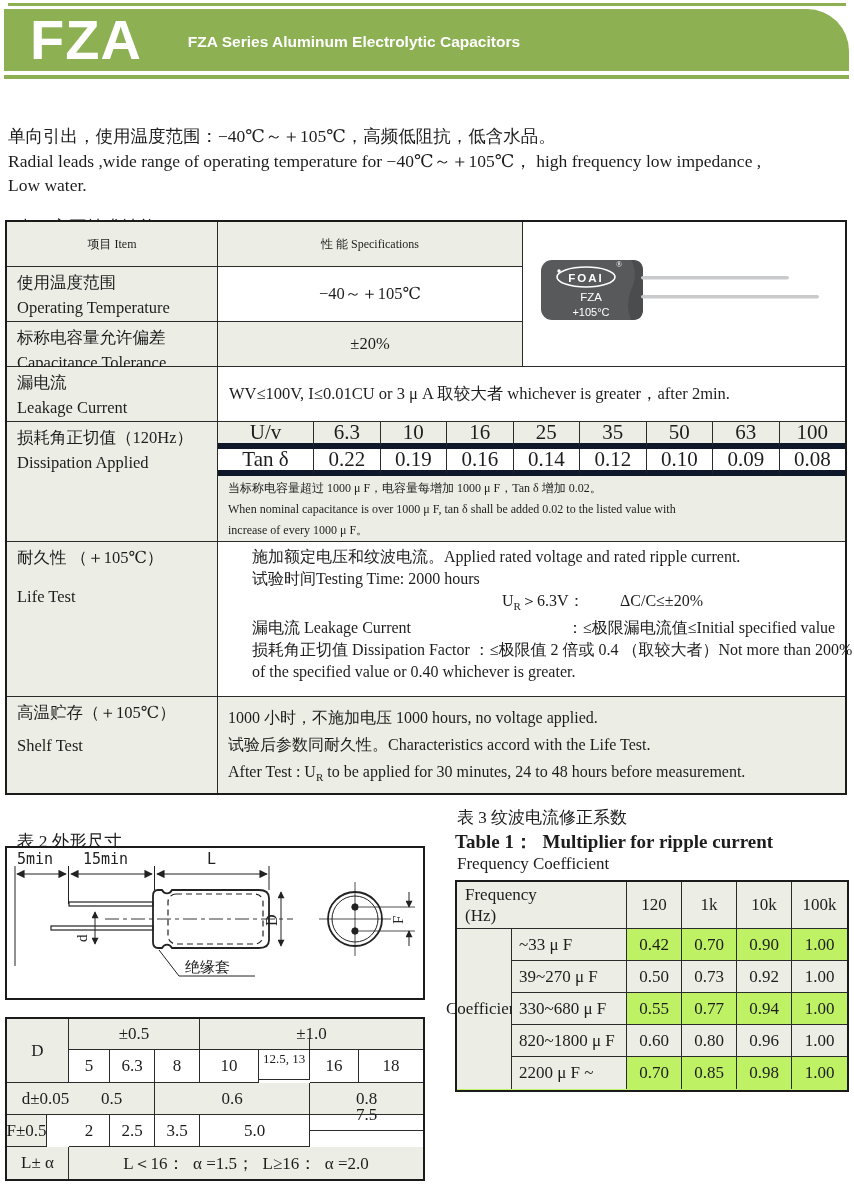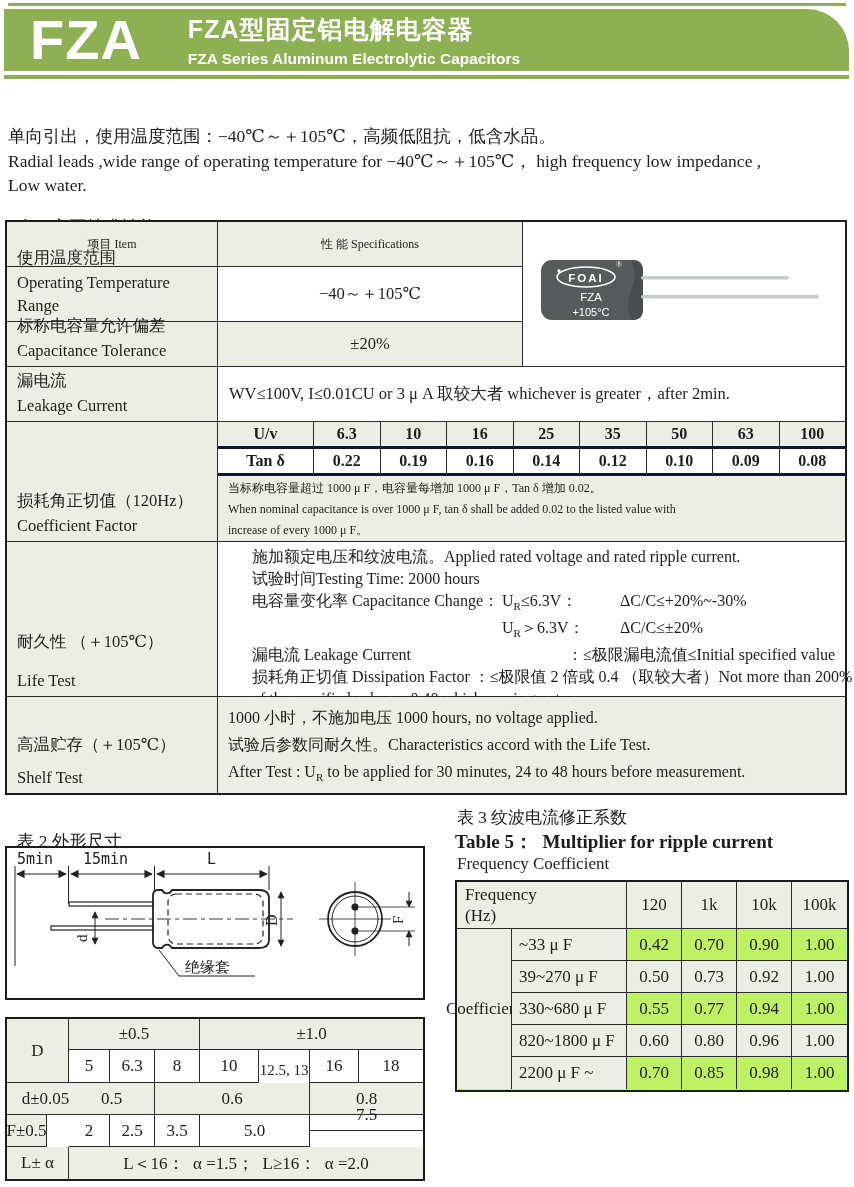--- a/index.html
+++ b/index.html
@@ -22,31 +22,31 @@
   .intro{left:8px;top:124px;width:840px;font-size:17.5px;line-height:24.5px;}
   .caption{font-size:17.5px;white-space:pre-wrap;}
   .caption b{font-size:19px;}
 
   
   .cell{position:absolute;box-sizing:border-box;font-size:16.5px;}
   .br{border-right:1px solid #2b2b2b;}
   .bb{border-bottom:1px solid #2b2b2b;}
   .tint{background:#eceee5;}
   .ctr{display:flex;align-items:center;justify-content:center;text-align:center;}
-  .lbl{display:flex;flex-direction:column;justify-content:flex-end;gap:2px;
+  .lbl{display:flex;flex-direction:column;justify-content:flex-start;gap:2px;
        padding:4px 8px 4px 10px;line-height:23px;}
   .fs19{font-size:12px;}
   .ib{display:inline-block;}
 
   .t1{left:5px;top:220px;width:842px;height:575px;border:2px solid #1b1b1b;background:#fff;}
   .flexrow{position:absolute;display:flex;}
   .uvh{width:96px;}
   .uvc{flex:1;}
   .uvcell{display:flex;align-items:center;justify-content:center;
-          border-bottom:3px solid #0f172a;font-size:16px;box-sizing:border-box;font-weight:bold;}
+          border-bottom:6px solid #0f172a;font-size:21px;box-sizing:border-box;}
   .uvcell.mid{border-right:1px solid #2b2b2b;}
   .note{padding:2px 10px;line-height:21px;font-size:12px;}
   .lifeval{padding:4px 0 0 10px;line-height:22px;font-size:16px;}
   .ln{white-space:nowrap;margin-left:24px;}
   .w250{width:250px;}
   .w118{width:118px;}
   .w315{width:315px;}
   .shelfval{padding:7px 0 0 10px;line-height:27px;font-size:16px;}
   sub{font-size:11px;}
 
@@ -64,21 +64,20 @@
 
   .mono{font-family:"DejaVu Sans Mono","Liberation Mono",monospace;}
 </style>
 </head>
 <body>
 
 <div class="abs rule-top"></div>
 <div class="abs banner">
   <div class="logo">FZA</div>
   <div class="titles">
-    <div class="title-zh">FZA型固定铝电解电容器</div>
     <div class="title-en">FZA Series Aluminum Electrolytic Capacitors</div>
   </div>
 </div>
 <div class="abs rule-bottom"></div>
 
 <div class="abs intro">
   <div>单向引出，使用温度范围：−40℃～＋105℃，高频低阻抗，低含水品。</div>
   <div>Radial leads ,wide range of operating temperature for  −40℃～＋105℃， high frequency low impedance ,</div>
   <div>Low water.</div>
 </div>
@@ -120,21 +119,21 @@
   <div class="cell tint br bb ctr" style="left:211px;top:100px;width:305px;height:45px">±20%</div>
 
   <div class="cell tint br bb lbl" style="left:0;top:145px;width:211px;height:55px">
     <div>漏电流</div>
     <div>Leakage Current</div>
   </div>
   <div class="cell bb" style="left:211px;top:145px;width:627px;height:55px;display:flex;align-items:center;padding-left:11px;font-size:16.5px">WV≤100V, I≤0.01CU or 3 μ A  取较大者 whichever is greater，after 2min.</div>
 
   <div class="cell tint br bb lbl" style="left:0;top:200px;width:211px;height:120px">
     <div>损耗角正切值（120Hz）</div>
-    <div>Coefficient Factor</div>
+    <div>Dissipation Applied</div>
   </div>
 
   <div class="flexrow" style="left:211px;top:200px;width:627px;height:27px">
     <span class="uvcell mid tint uvh">U/v</span>
     <span class="uvcell mid tint uvc">6.3</span>
     <span class="uvcell mid tint uvc">10</span>
     <span class="uvcell mid tint uvc">16</span>
     <span class="uvcell mid tint uvc">25</span>
     <span class="uvcell mid tint uvc">35</span>
     <span class="uvcell mid tint uvc">50</span>
@@ -158,23 +157,20 @@
     <div>increase of every 1000 μ F。</div>
   </div>
 
   <div class="cell tint br bb lbl" style="left:0;top:320px;width:211px;height:155px;gap:16px">
     <div>耐久性 （＋105℃）</div>
     <div>Life Test</div>
   </div>
   <div class="cell bb lifeval" style="left:211px;top:320px;width:627px;height:155px">
     <div class="ln">施加额定电压和纹波电流。Applied rated voltage and rated ripple current.</div>
     <div class="ln">试验时间Testing Time: 2000 hours</div>
-    <div class="ln">
-      <span class="ib w250">电容量变化率 Capacitance Change：</span><span class="ib w118">U<sub>R</sub>≤6.3V：</span><span>ΔC/C≤+20%~-30%</span>
-    </div>
     <div class="ln" style="padding-left:250px">
       <span class="ib w118">U<sub>R</sub>＞6.3V：</span><span>ΔC/C≤±20%</span>
     </div>
     <div class="ln">
       <span class="ib w315">漏电流 Leakage Current</span><span>：≤极限漏电流值≤Initial specified value</span>
     </div>
     <div class="ln">损耗角正切值 Dissipation Factor ：≤极限值 2 倍或 0.4 （取较大者）Not more than 200%</div>
     <div class="ln">of the specified value or 0.40 whichever is greater.</div>
   </div>
 
@@ -245,21 +241,21 @@
       <text x="200" y="16" class="mono" font-size="15">L</text>
       <text x="80" y="94" font-size="15" transform="rotate(-90 80 94)">d</text>
       <text x="270" y="78" font-size="16" transform="rotate(-90 270 78)">D</text>
       <text x="396" y="76" font-size="15" transform="rotate(-90 396 76)">F</text>
       <text x="178" y="124" font-size="15">绝缘套</text>
     </g>
   </svg>
 </div>
 
 <div class="abs" style="left:457px;top:806px;font-size:17px">表 3 纹波电流修正系数</div>
-<div class="abs caption" style="left:455px;top:829px;"><b>Table 5：  Multiplier for ripple current</b></div>
+<div class="abs caption" style="left:455px;top:829px;"><b>Table 1：  Multiplier for ripple current</b></div>
 <div class="abs" style="left:457px;top:854px;font-size:17px">Frequency Coefficient</div>
 
 <div class="abs t3">
   <div class="cell tint br bb freqcell" style="left:0;top:0;width:170px;height:47px">
     <div>Frequency</div>
     <div>(Hz)</div>
   </div>
   <div class="cell tint br bb ctr" style="left:170px;top:0;width:55px;height:47px">120</div>
   <div class="cell tint br bb ctr" style="left:225px;top:0;width:55px;height:47px">1k</div>
   <div class="cell tint br bb ctr" style="left:280px;top:0;width:55px;height:47px">10k</div>
@@ -300,21 +296,21 @@
 
 <div class="abs t2d">
   <div class="cell tint br bb ctr" style="left:0;top:0;width:62px;height:64px">D</div>
   <div class="cell tint br bb ctr" style="left:62px;top:0;width:131px;height:31px">±0.5</div>
   <div class="cell tint bb ctr" style="left:193px;top:0;width:223px;height:31px">±1.0</div>
 
   <div class="cell br bb ctr" style="left:62px;top:31px;width:41px;height:33px">5</div>
   <div class="cell br bb ctr" style="left:103px;top:31px;width:45px;height:33px">6.3</div>
   <div class="cell br bb ctr" style="left:148px;top:31px;width:45px;height:33px">8</div>
   <div class="cell br bb ctr" style="left:193px;top:31px;width:59px;height:33px">10</div>
-  <div class="cell br bb ctr" style="left:252px;top:31px;width:51px;height:42px;font-size:15px">12.5, 13</div>
+  <div class="cell br bb ctr" style="left:252px;top:19px;width:51px;height:42px;font-size:13px">12.5, 13</div>
   <div class="cell br bb ctr" style="left:303px;top:31px;width:49px;height:33px">16</div>
   <div class="cell bb ctr" style="left:352px;top:31px;width:64px;height:33px">18</div>
 
   <div class="cell tint br bb ctr" style="left:0;top:64px;width:78px;height:32px">d±0.05</div>
   <div class="cell tint br bb ctr" style="left:62px;top:64px;width:86px;height:32px">0.5</div>
   <div class="cell tint br bb ctr" style="left:148px;top:64px;width:155px;height:32px">0.6</div>
   <div class="cell tint bb ctr" style="left:303px;top:64px;width:113px;height:32px">0.8</div>
 
   <div class="cell tint br bb ctr" style="left:0;top:96px;width:40px;height:32px">F±0.5</div>
   <div class="cell br bb ctr" style="left:62px;top:96px;width:41px;height:32px">2</div>

